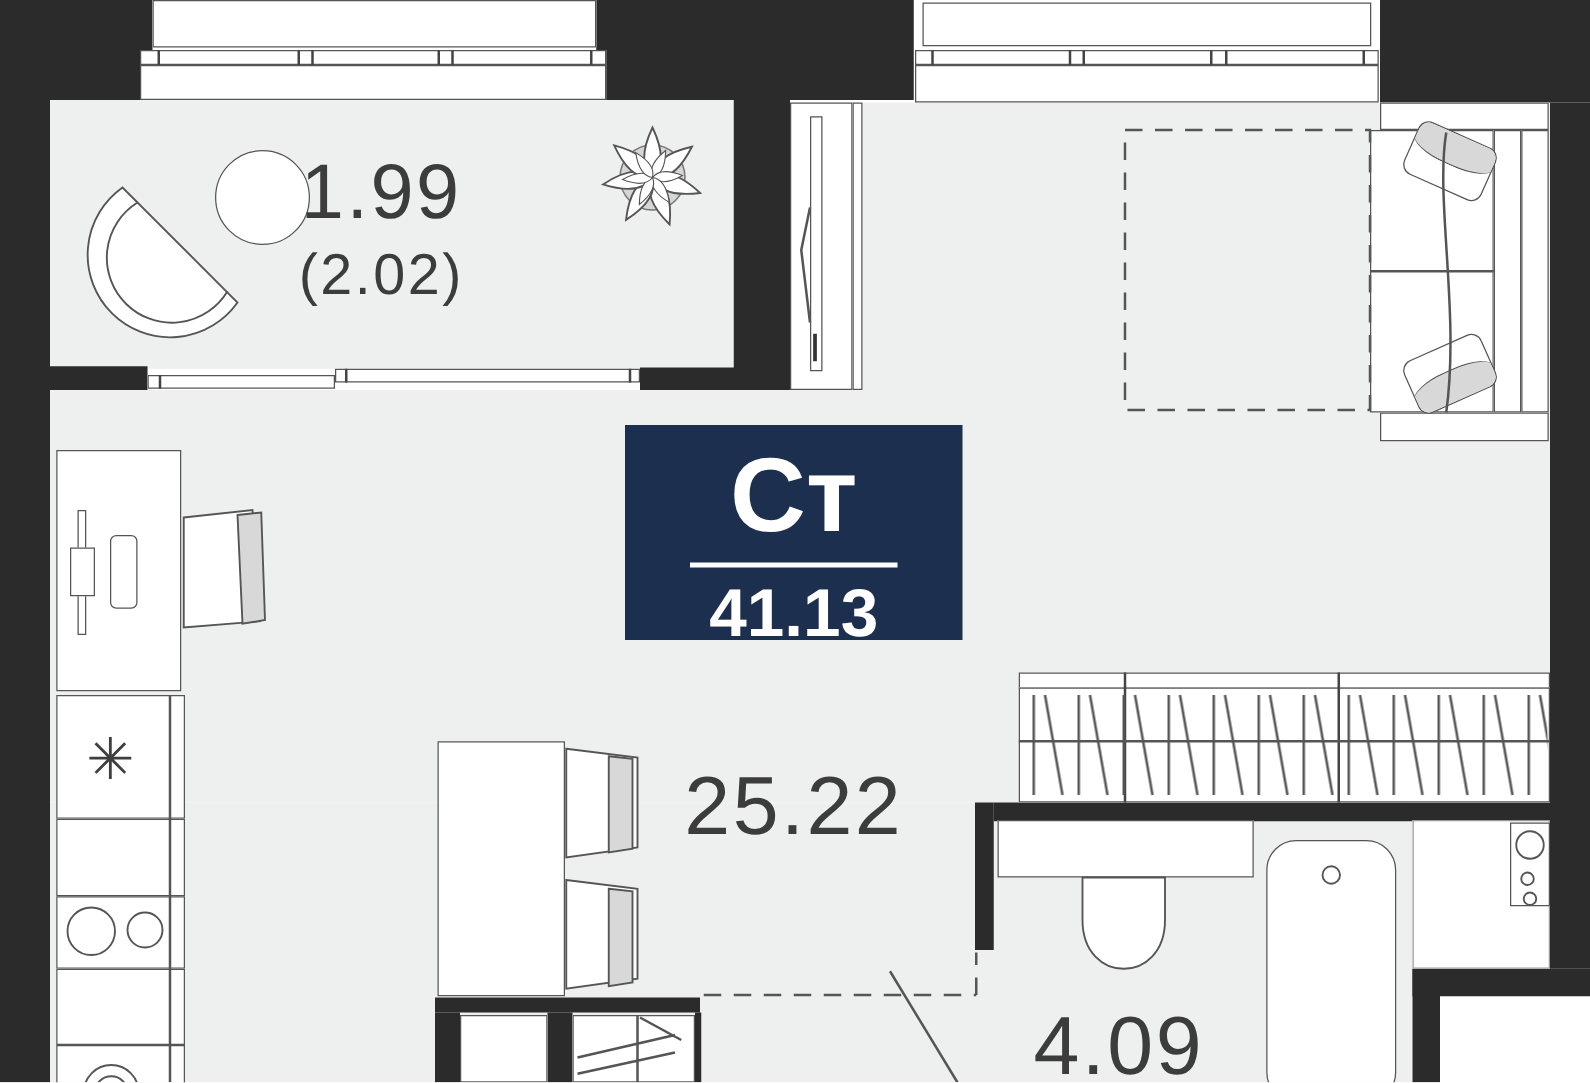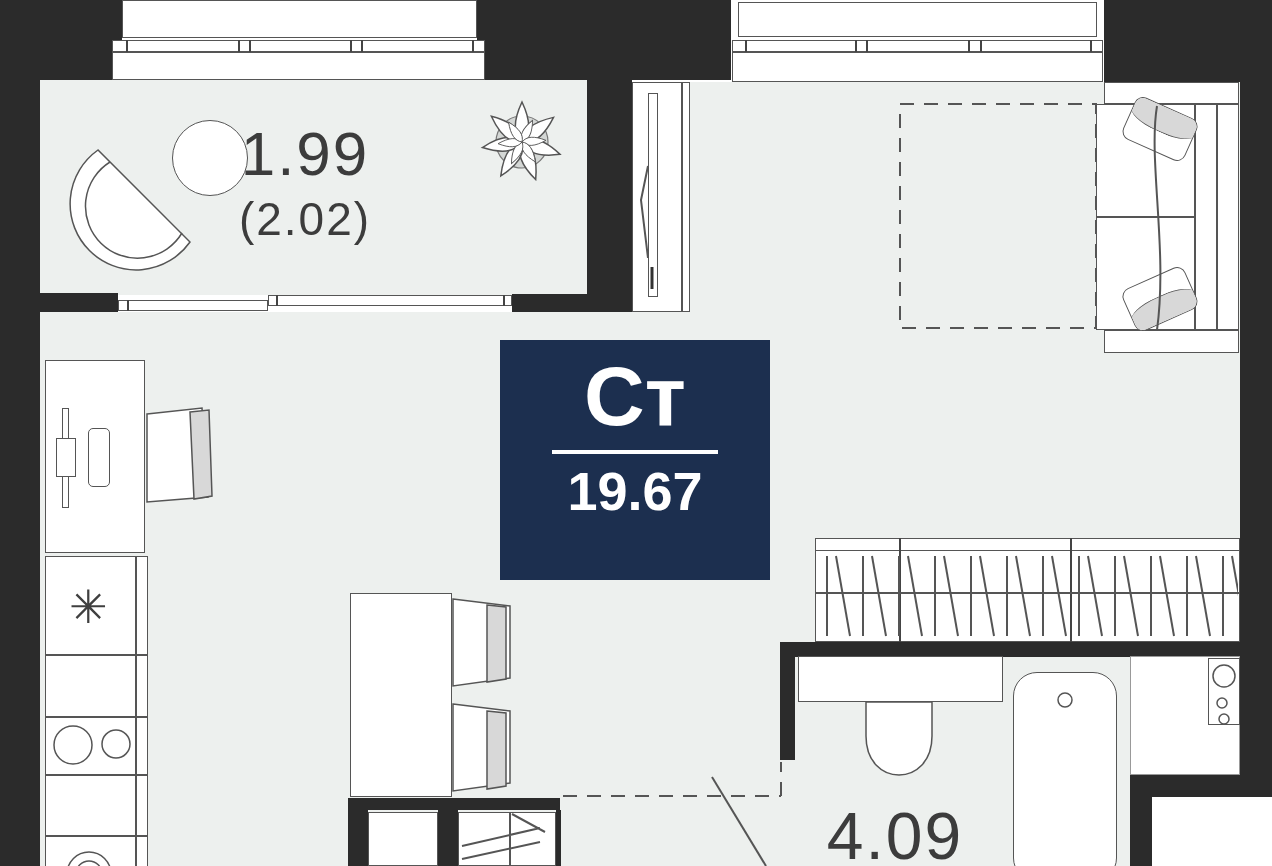--- a/index.html
+++ b/index.html
@@ -10,21 +10,21 @@
   #plan{position:relative;width:1272px;height:866px;overflow:hidden;background:#fff;
         font-family:"Liberation Sans", sans-serif;}
   .abs{position:absolute;box-sizing:border-box;}
   .wall{position:absolute;background:var(--wall,#2b2b2b);}
   .floor{position:absolute;background:var(--floor,#edf0ee);}
   .fx{position:absolute;box-sizing:border-box;background:#fff;border:2px solid var(--line,#555);}
   .thin{border-width:1.5px;}
   .tick{position:absolute;width:2px;background:#444;}
   .lbl{position:absolute;color:#3c3c3c;font-weight:300;letter-spacing:2px;text-align:center;
        font-family:"Liberation Sans", sans-serif;}
-  .badge{position:absolute;left:500px;top:340px;width:270px;height:240px;
+  .badge{position:absolute;left:500px;top:340px;width:270px;height:172px;
          background:var(--badge-bg,#1c2f4f);color:var(--badge-text,#fff);text-align:center;}
   .badge .type{font-size:84px;font-weight:bold;margin-top:14px;line-height:1.0;}
   .badge .rule{width:166px;height:4px;background:var(--badge-text,#fff);margin:12px auto 10px auto;}
   .badge .area{font-size:54px;font-weight:bold;line-height:1.0;}
   .pillow{position:absolute;width:66px;height:44px;border:1.5px solid var(--line,#555);
           border-radius:9px;overflow:hidden;background:#fff;}
   .pillow .g{position:absolute;left:-2px;right:-2px;top:-2px;height:58%;background:var(--fill-gray,#d8d8d8);
              border-bottom:1.5px solid var(--line,#555);border-radius:0 0 45% 45%;}
   .pillow.flip .g{top:auto;bottom:-2px;border-bottom:none;border-top:1.5px solid var(--line,#555);
              border-radius:45% 45% 0 0;}
@@ -193,21 +193,22 @@
 
     <line class="ln" x1="1096" y1="217" x2="1195" y2="217" stroke-width="1.5"></line>
     <path class="ln" stroke-width="1.2" d="M1157,106 C1148,160 1168,250 1157,330"></path>
 
     <path class="ln" stroke-width="1.2" d="M648,166 L641,200 L648,258"></path>
     <line x1="652" y1="267" x2="652" y2="289" stroke="#333" stroke-width="3"></line>
   </svg>
 
   <div class="lbl" style="left:205px;top:118px;width:200px;font-size:62px;">1.99</div>
   <div class="lbl" style="left:195px;top:192px;width:220px;font-size:46px;">(2.02)</div>
+  <div class="lbl" style="left:540px;top:606px;width:190px;font-size:66px;">25.22</div>
   <div class="lbl" style="left:810px;top:798px;width:170px;font-size:66px;">4.09</div>
 
   <div class="badge">
     <div class="type">Ст</div>
     <div class="rule"></div>
-    <div class="area">19.67</div>
+    <div class="area">41.13</div>
   </div>
 
 </div>
 
 </body></html>

